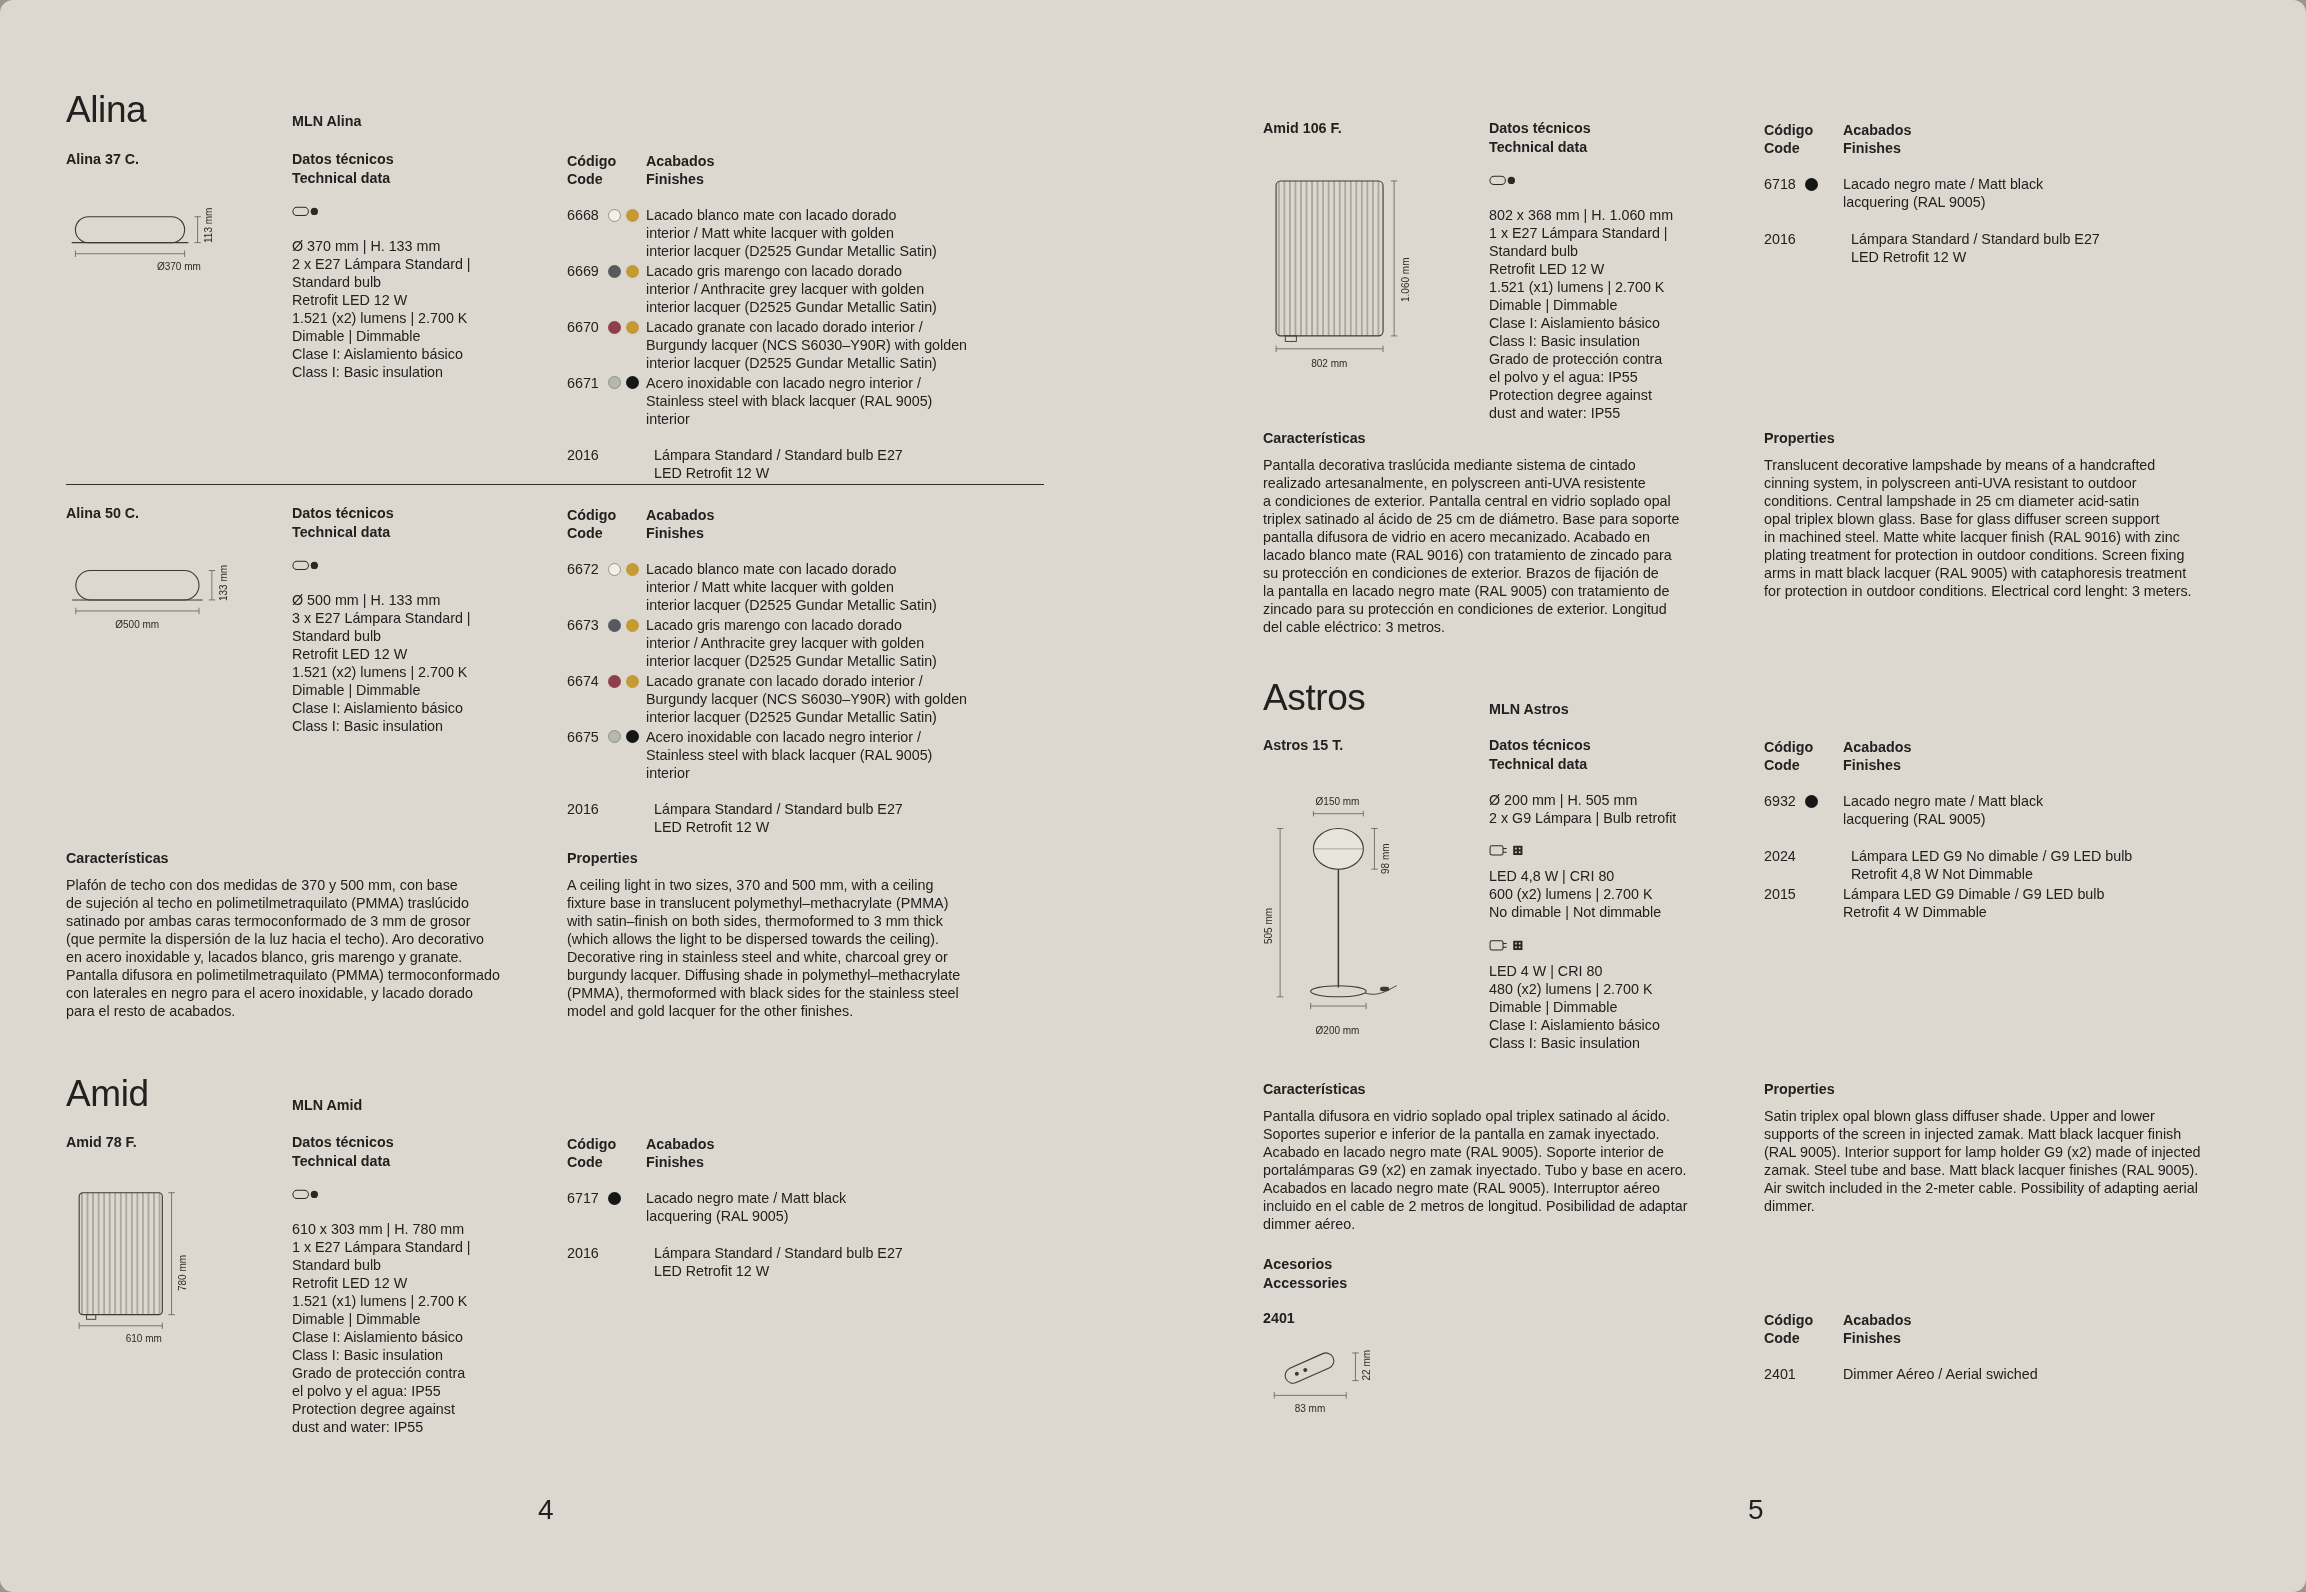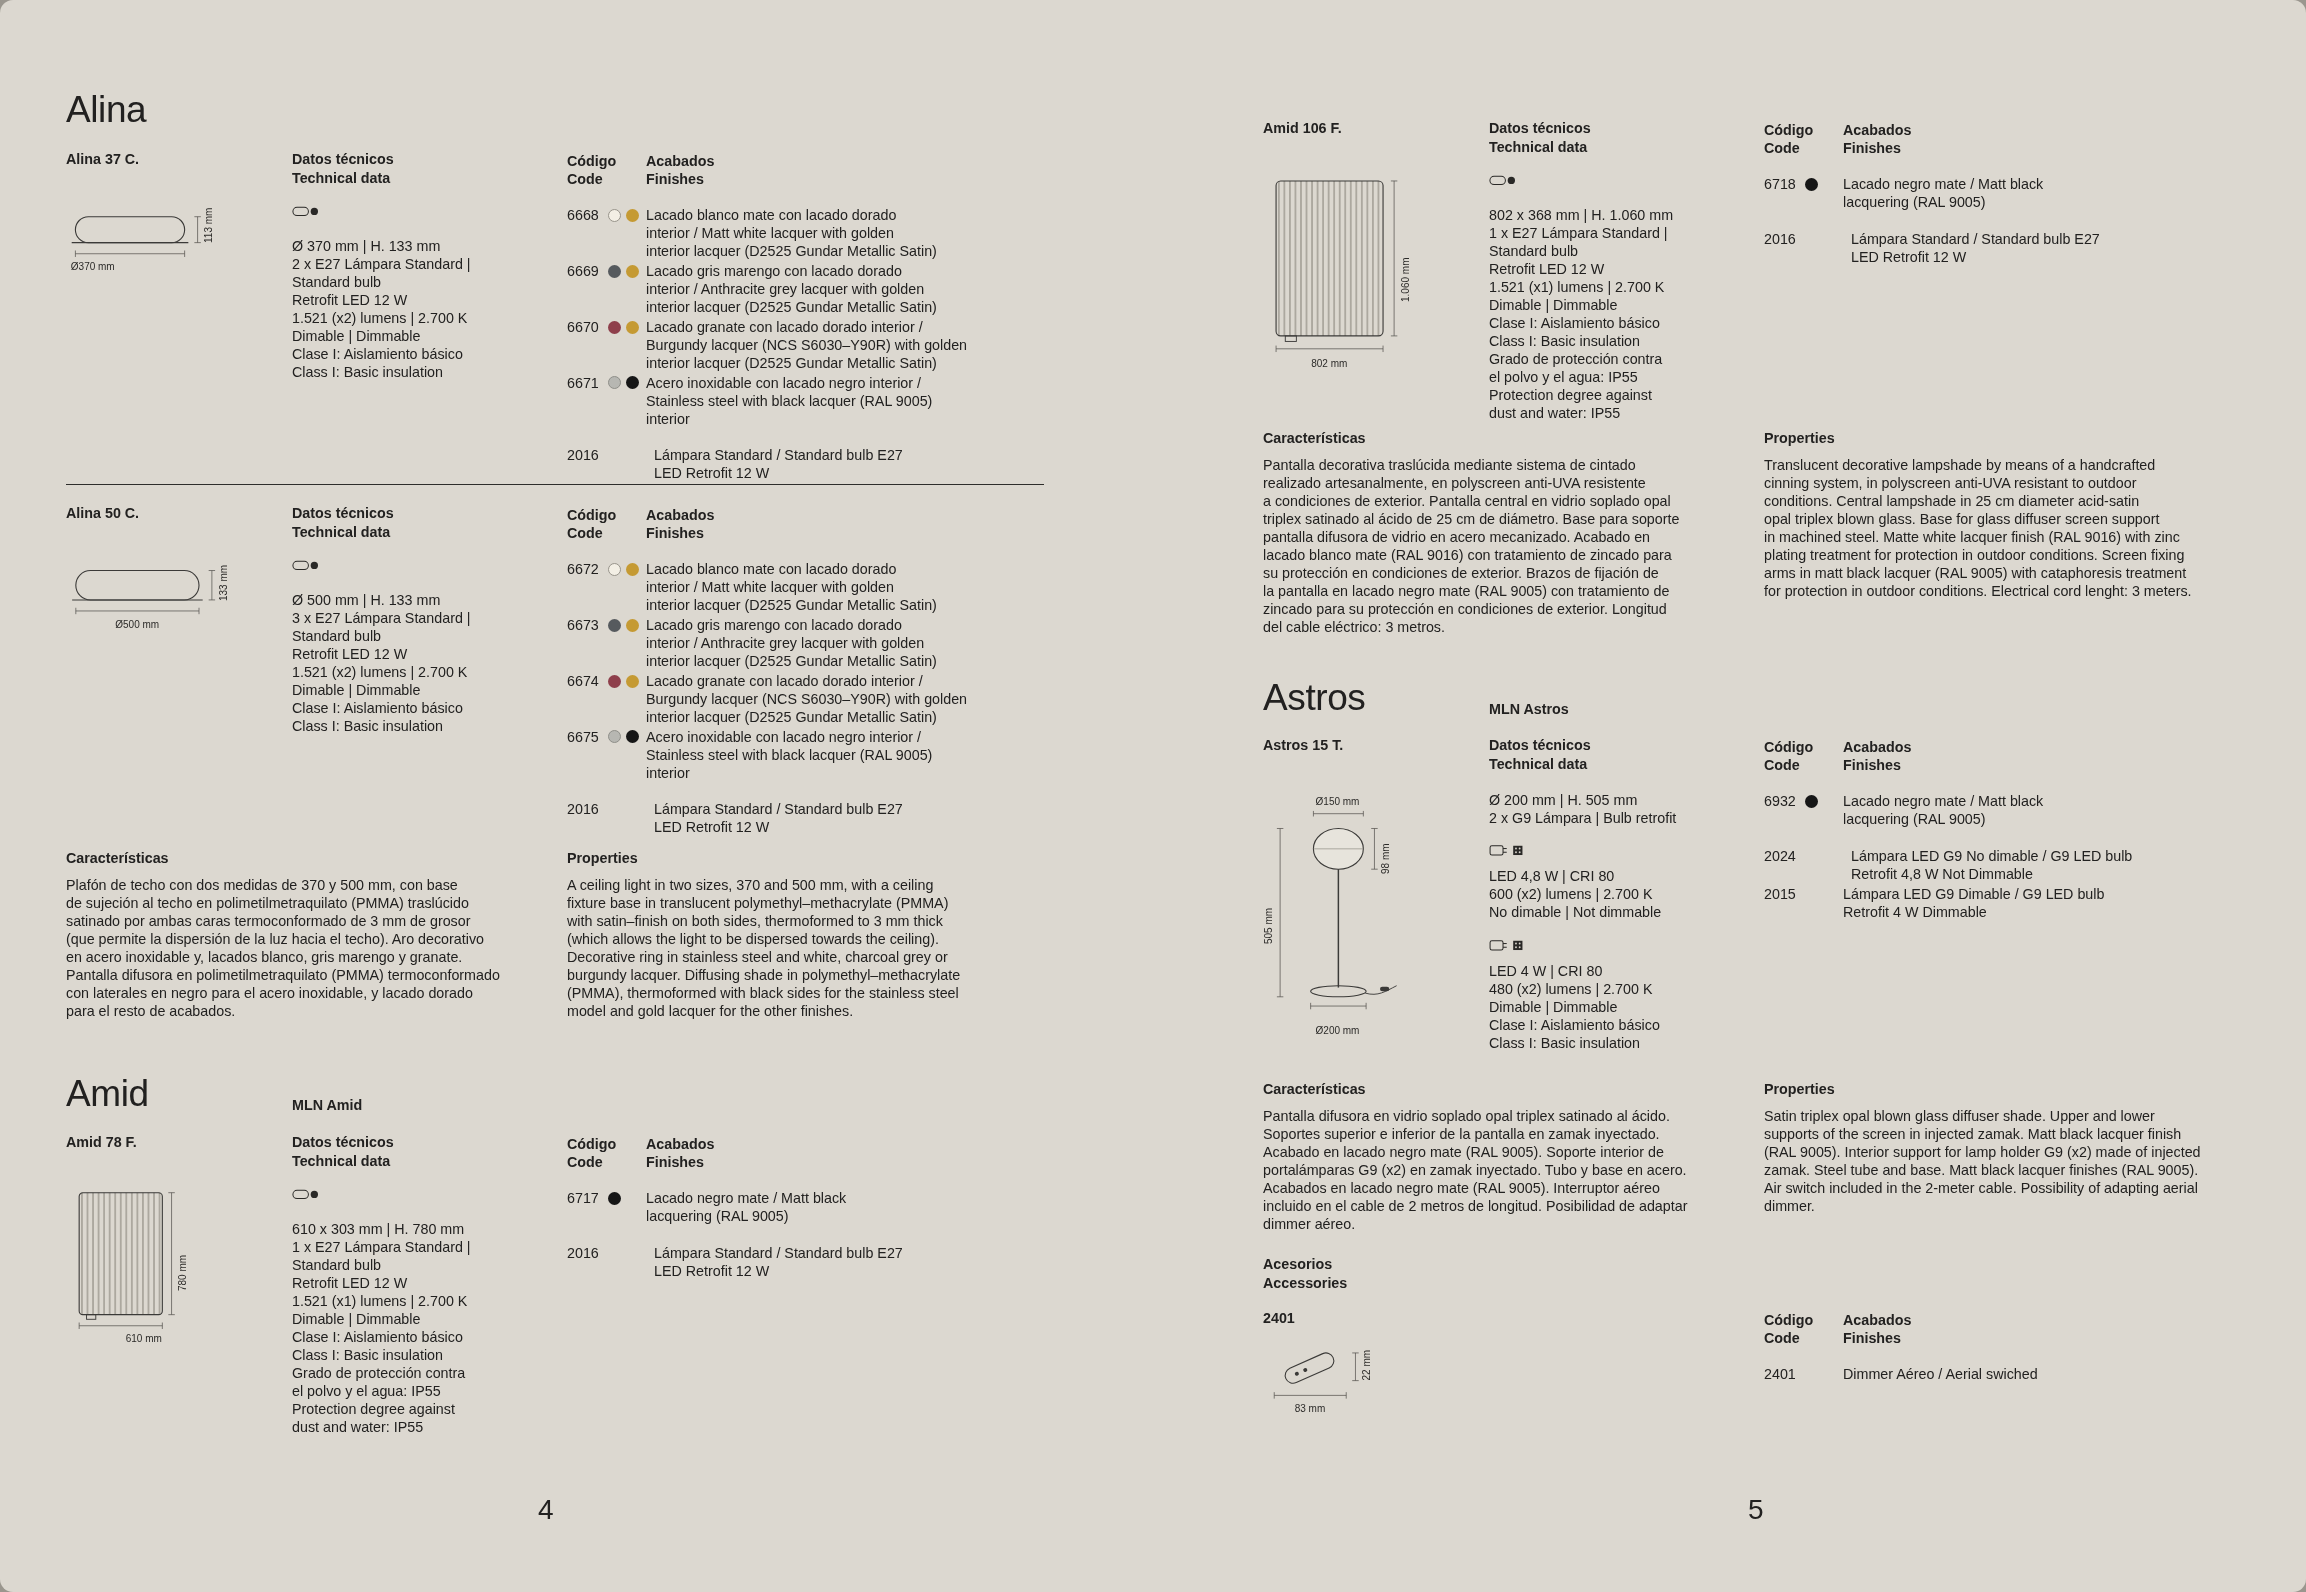--- a/index.html
+++ b/index.html
@@ -70,37 +70,38 @@
 </style>
 </head>
 <body>
 
 <div class="spread">
 
   <div class="page page-left">
 
     <section class="family" style="left:66px; top:89px; width:978px;">
       <h2 class="family-title">Alina</h2>
+      <div class="family-mln">MLN Alina</div>
     </section>
 
     <section class="prod-row" style="left:66px; top:150px; width:1021px;">
       <div class="c1">
         <div class="variant-name">Alina 37 C.</div>
         <div class="diagram d-alina37">
           <svg width="162" height="54" viewBox="0 0 175 58">
             <rect x="8" y="6" width="118" height="28" rx="14" fill="none" stroke="#3b3a38" stroke-width="1.2"></rect>
             <line x1="4" y1="34" x2="130" y2="34" stroke="#3b3a38" stroke-width="1.2"></line>
             <line x1="8" y1="46" x2="126" y2="46" stroke="#55534f" stroke-width="0.8"></line>
             <line x1="8" y1="42.5" x2="8" y2="49.5" stroke="#55534f" stroke-width="0.8"></line>
             <line x1="126" y1="42.5" x2="126" y2="49.5" stroke="#55534f" stroke-width="0.8"></line>
             <line x1="140" y1="6" x2="140" y2="34" stroke="#55534f" stroke-width="0.8"></line>
             <line x1="136.5" y1="6" x2="143.5" y2="6" stroke="#55534f" stroke-width="0.8"></line>
             <line x1="136.5" y1="34" x2="143.5" y2="34" stroke="#55534f" stroke-width="0.8"></line>
           </svg>
-          <span class="dim" style="left:3px; width:109px; text-align:left; top:50px;">Ø370 mm</span>
+          <span class="dim" style="left:24px; width:109px; text-align:right; top:50px;">Ø370 mm</span>
           <span class="dim vdim" style="left:135px; top:1.8px; height:31px;">113 mm</span>
         </div>
       </div>
       <div class="c2">
         <div class="colhead pre">Datos técnicos
 Technical data</div>
         <div class="icon-row">
           <svg width="31" height="14.8" viewBox="0 0 34 16">
               <rect x="1" y="3.5" width="17" height="9" rx="4.5" fill="none" stroke="#2a2927" stroke-width="1.1"></rect>
               <circle cx="24.5" cy="8" r="4" fill="#2a2927"></circle>

